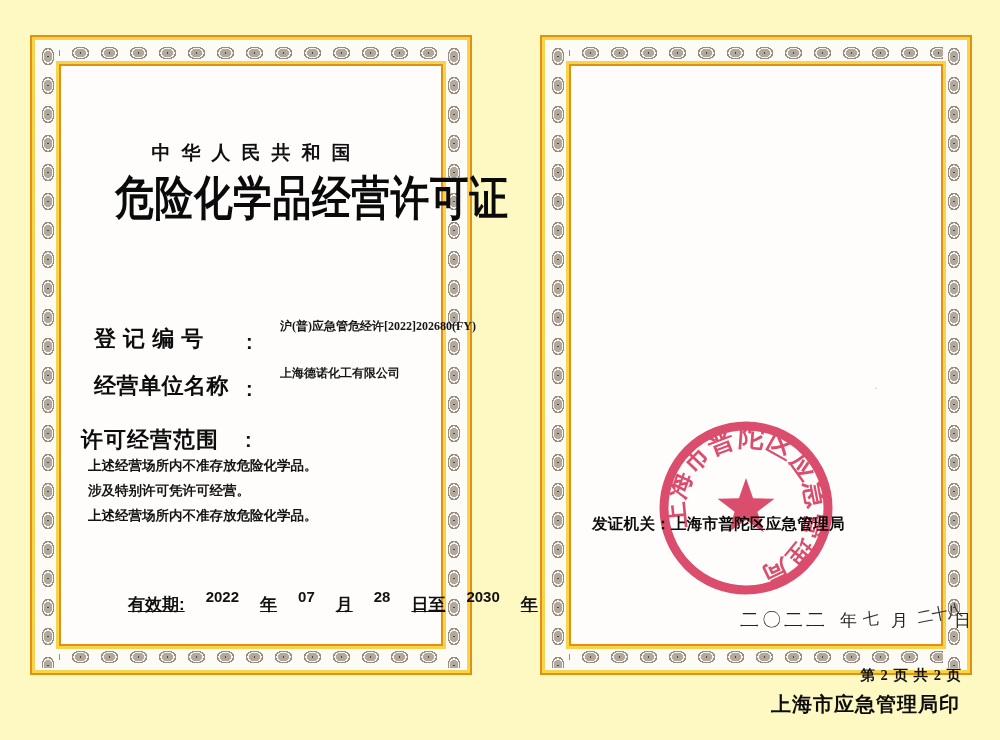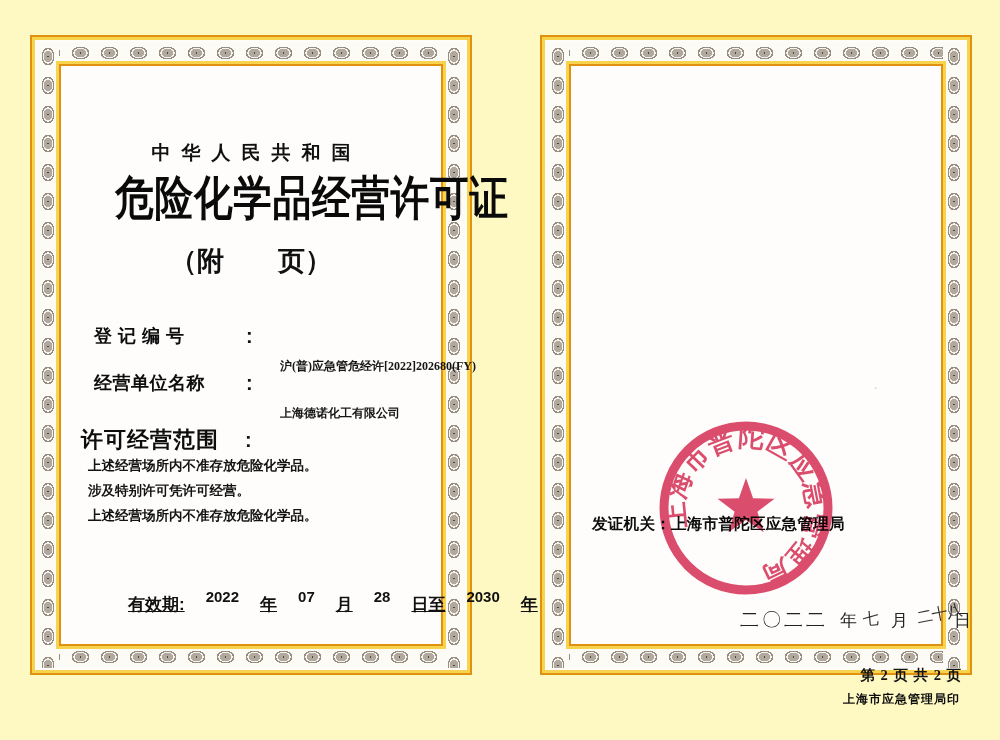--- a/index.html
+++ b/index.html
@@ -27,25 +27,25 @@
   
   .country{position:absolute;left:0;right:0;top:103px;text-align:center;
      font-size:19px;font-weight:700;letter-spacing:11px;text-indent:11px;color:#101010;}
   .big-title{position:absolute;left:0;right:0;top:130px;text-align:center;margin-left:40px;}
   .big-title > span{display:inline-block;font-size:47px;font-weight:900;letter-spacing:1px;
      transform:scaleX(0.82);transform-origin:center;white-space:nowrap;color:#0a0a0a;}
   .subtitle{position:absolute;left:0;right:0;top:206px;text-align:center;
      font-family:"Liberation Serif","DejaVu Serif",serif;font-size:27px;font-weight:600;color:#111;}
   .frow{position:absolute;left:62px;height:34px;}
   .frow-1{top:287px;} .frow-2{top:334px;text-decoration:underline;}
-  .flabel{display:inline-block;width:150px;font-size:18px;font-weight:700;letter-spacing:0.5px;
+  .flabel{display:inline-block;width:150px;font-size:22px;font-weight:700;letter-spacing:0.5px;
      vertical-align:bottom;color:#0d0d0d;}
   .fcolon{display:inline-block;font-size:20px;font-weight:700;vertical-align:bottom;padding-left:2px;}
   .fvalue{position:absolute;left:186px;top:-6px;font-size:12px;font-weight:600;white-space:nowrap;
-     font-family:"Liberation Serif","DejaVu Serif",serif;color:#151515;margin-top:40px;}
+     font-family:"Liberation Serif","DejaVu Serif",serif;color:#151515;}
   .scope-row{position:absolute;left:49px;top:388px;}
   .scope-label{font-size:22px;font-weight:700;letter-spacing:1px;color:#0d0d0d;}
   .scope-colon{font-size:20px;font-weight:700;margin-left:26px;}
   .scope-lines{position:absolute;left:56px;top:416px;font-size:13.5px;font-weight:700;
      line-height:25px;color:#131313;}
   .validity{position:absolute;left:95px;top:556px;white-space:nowrap;font-weight:600;}
   .vc{font-size:17px;margin:0 1px;text-decoration:underline;}
   .vn{font-size:15px;position:relative;top:-8px;margin:0 20px;font-weight:700;}
   
   .issuer{position:absolute;left:50px;top:477px;font-size:15.5px;font-weight:700;
@@ -56,42 +56,41 @@
   .d-year{font-size:19px;letter-spacing:3px;}
   .d-unit{font-size:17px;}
   .d-hand{display:inline-block;font-size:16px;color:#333;}
   .d-month{transform:rotate(-5deg) translateY(-2px);margin-left:6px;}
   .d-day{transform:rotate(-11deg) translateY(-7px);letter-spacing:-1px;margin-left:10px;}
   .d-u1{margin-left:12px;} .d-u2{margin-left:12px;} .d-u3{margin-left:-9px;}
   .speck{position:absolute;left:332px;top:343px;font-size:8px;color:#9a958d;z-index:1;}
   
   .page-info{position:absolute;right:38px;top:666px;font-size:14.5px;letter-spacing:1px;
      font-family:"Liberation Serif","DejaVu Serif",serif;font-weight:600;color:#141414;}
-  .printer{position:absolute;right:40px;top:691px;font-size:12px;font-weight:700;
+  .printer{position:absolute;right:40px;top:691px;font-size:20px;font-weight:700;
      letter-spacing:1px;color:#0d0d0d;}
 </style>
 </head>
 <body>
 
 <div class="canvas">
 
   <div class="page page-left">
     <div class="band band-h band-top"></div>
     <div class="band band-h band-bottom"></div>
     <div class="band band-v band-left"></div>
     <div class="band band-v band-right"></div>
     <div class="page-inner"></div>
 
     <div class="country">中华人民共和国</div>
 
     <div class="big-title">
       <span>危险化学品经营许可证</span>
     </div>
 
-    <div class="subtitle">（附　　页）</div>
 
     <div class="frow frow-1">
       <span class="flabel">登 记 编 号</span><span class="fcolon">:</span>
       <span class="fvalue">沪(普)应急管危经许[2022]202680(FY)</span>
     </div>
 
     <div class="frow frow-2">
       <span class="flabel">经营单位名称</span><span class="fcolon">:</span>
       <span class="fvalue">上海德诺化工有限公司</span>
     </div>

